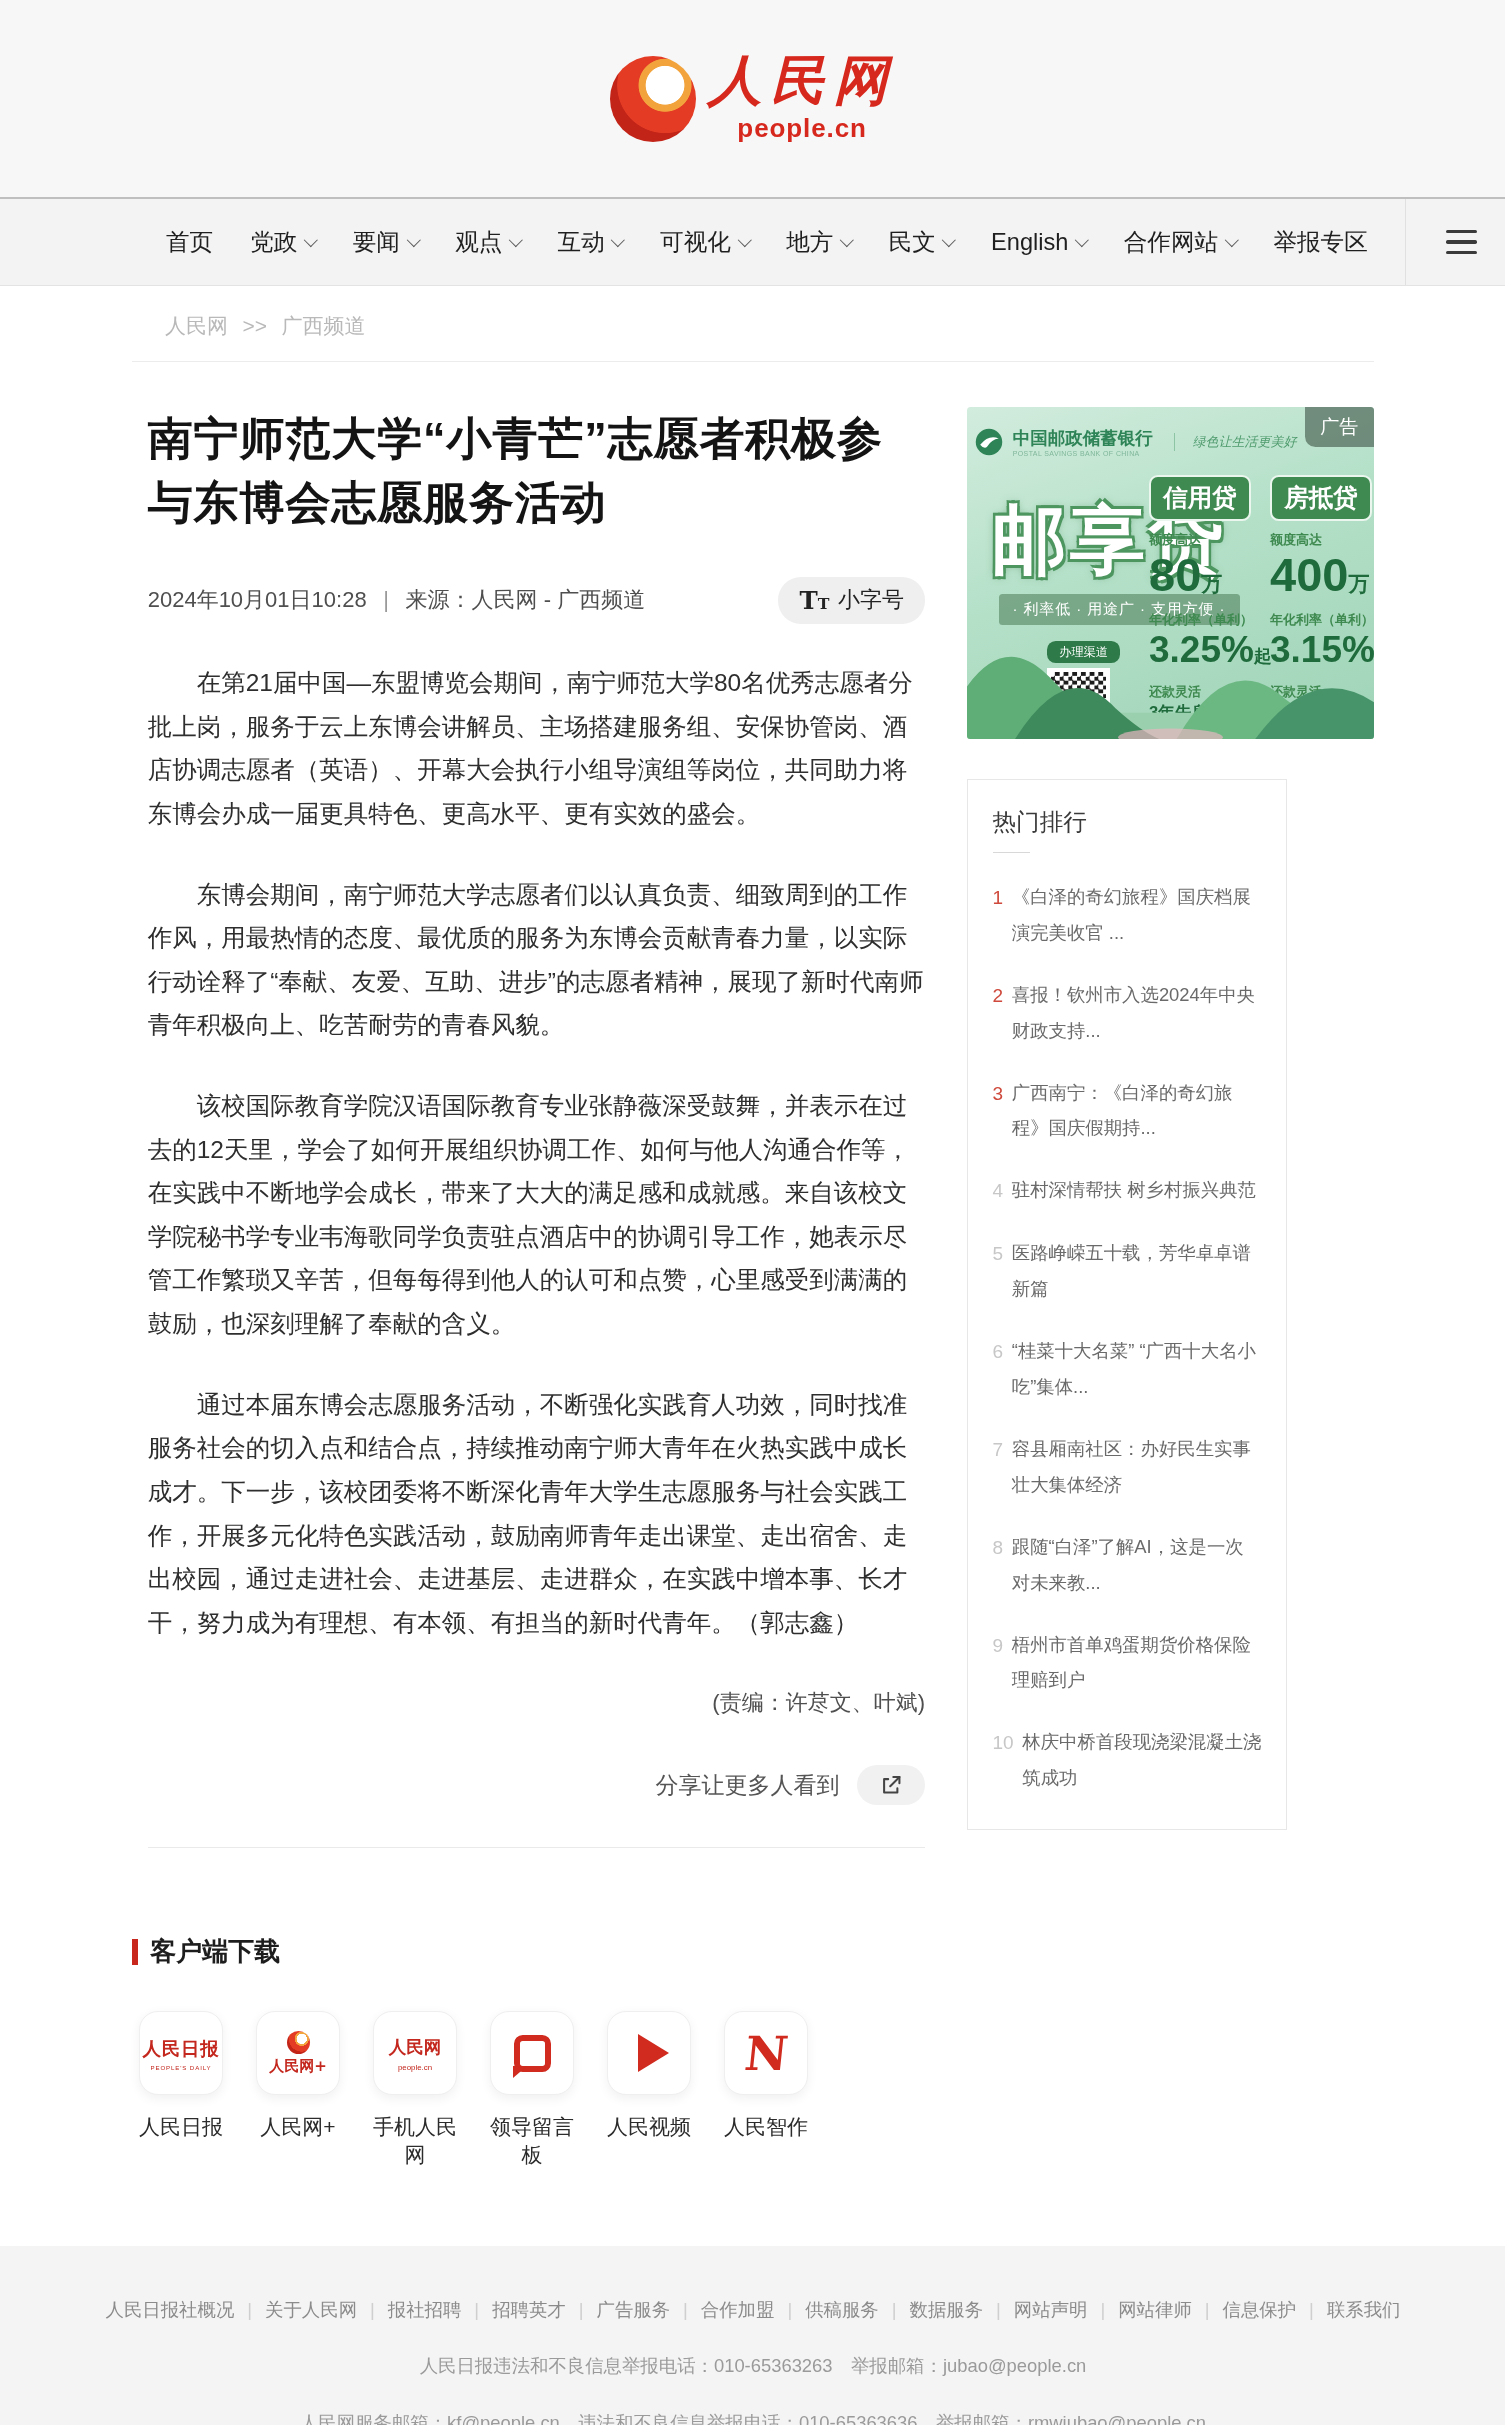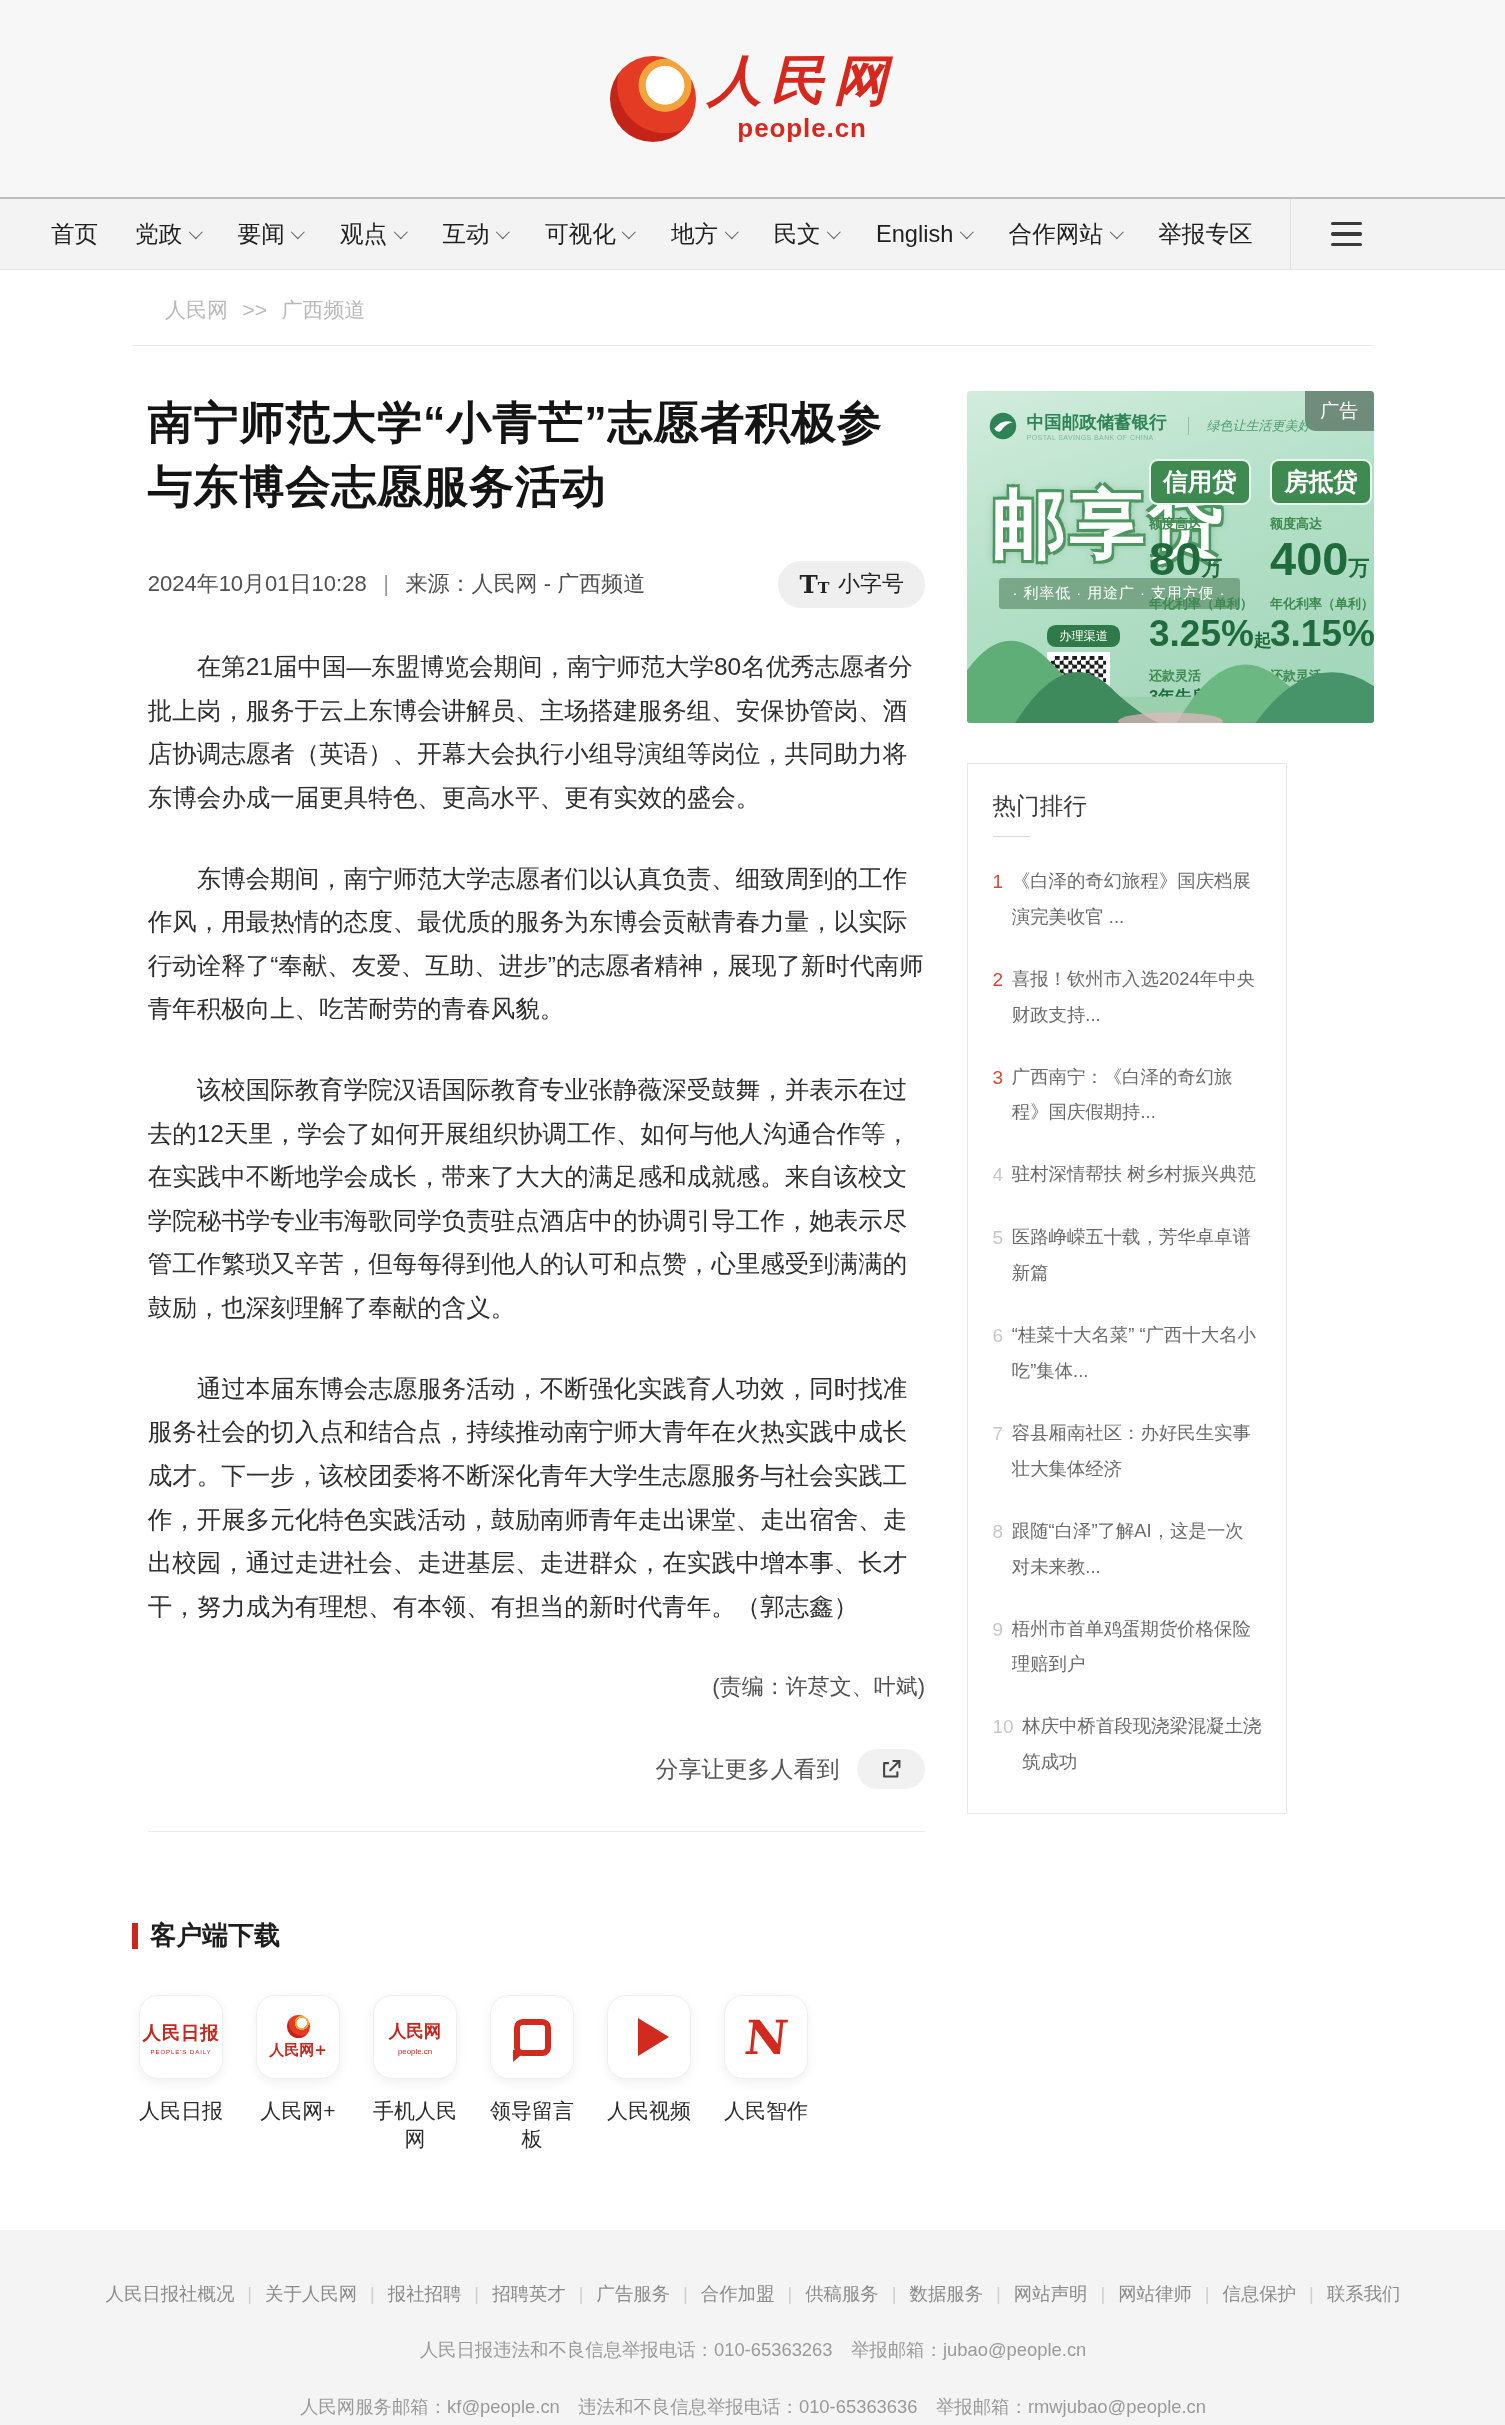--- a/index.html
+++ b/index.html
@@ -14,21 +14,21 @@
   .logo { display: flex; align-items: center; gap: 12.2px; cursor: pointer; }
   .logo-ball {
     width: 86px; height: 86px; border-radius: 50%;
     background: radial-gradient(circle at 64% 34%, #ffffff 0 24%, #f2a33c 25% 33%, #e43b25 34% 60%, #c32418 61% 100%);
   }
   .logo-txt { display: flex; flex-direction: column; align-items: center; }
   .logo-cn { font-family: "DejaVu Serif", serif; font-weight: 700; font-style: italic; font-size: 54px; color: #d7281e; letter-spacing: 8.7px; line-height: 1; }
   .logo-en { font-size: 26px; font-weight: 700; color: #d7281e; margin-top: 5.2px; letter-spacing: 0.9px; }
 
   
-  .navbar { height: 73px; background: #f3f3f3; border-top: 2.6px solid #bfbfbf; border-bottom: 0.9px solid #e3e3e3; display: flex; justify-content: center; }
+  .navbar { height: 89px; background: #f3f3f3; border-top: 2.6px solid #bfbfbf; border-bottom: 0.9px solid #e3e3e3; display: flex; }
   .nav-inner { display: flex; align-items: center; margin-left: 166px; flex: 1; height: 100%; }
   .nav-item { font-size: 23.6px; color: #1f1f1f; margin-right: 37px; display: flex; align-items: center; white-space: nowrap; cursor: pointer; }
   .chev { width: 9.6px; height: 9.6px; border-right: 1.7px solid #5c5c5c; border-bottom: 1.7px solid #5c5c5c; transform: rotate(45deg); margin: -5.2px 0 0 8.7px; }
   .nav-right { margin-left: auto; margin-right: 219px; display: flex; height: 100%; }
   .nav-icon-box { height: 100%; display: flex; align-items: center; padding: 0 40px; border-left: 0.9px solid #e0e0e0; cursor: pointer; }
   .burger { width: 31.5px; display: flex; flex-direction: column; gap: 7px; }
   .burger span { height: 3.5px; background: #3a3a3a; border-radius: 1.7px; }
 
   
   .breadcrumb-bar { width: 1242px; margin: 0 auto; padding: 26px 0 21px 33px; border-bottom: 0.9px solid #ececec; font-size: 21px; color: #b9b9b9; }
@@ -48,21 +48,21 @@
   .editors { text-align: right; font-size: 22px; color: #4f4f4f; margin-top: 44px; }
   .share-row { display: flex; justify-content: flex-end; align-items: center; gap: 17.5px; margin-top: 47px; padding-bottom: 42px; border-bottom: 0.9px solid #eaeaea; }
   .share-label { font-size: 23px; color: #555; }
   .share-btn { background: #f1f1f1; border-radius: 21px; width: 68px; height: 40px; display: flex; align-items: center; justify-content: center; cursor: pointer; }
 
   
   .sidebar { width: 407px; flex-shrink: 0; }
   .ad { position: relative; width: 407px; height: 332px; border-radius: 3.5px; overflow: hidden; cursor: pointer;
         background: linear-gradient(160deg, #d2ecdd 0%, #b4e0c8 45%, #9fd4b7 100%); }
   .ad-tag { position: absolute; top: 0; right: 0; background: rgba(92,117,102,.8); color: #fff; font-size: 19px; padding: 7px 15.7px; border-radius: 0 0 0 10.5px; }
-  .ad-bank { position: absolute; top: 19px; left: 21px; display: flex; align-items: center; gap: 8.7px; }
+  .ad-bank { position: absolute; top: 19px; left: 7px; display: flex; align-items: center; gap: 8.7px; }
   .bank-txt { display: flex; flex-direction: column; }
   .bank-cn { font-size: 17.5px; font-weight: 700; color: #2e8457; }
   .bank-en { font-size: 7px; color: #7fb79a; letter-spacing: 0.4px; }
   .ad-tagline { font-size: 13px; color: #4f9b6e; font-style: italic; margin-left: 12.2px; padding-left: 18px; border-left: 0.9px solid #8cc4a4; align-self: center; }
   .ad-product { position: absolute; top: 84px; left: 24.5px; font-size: 75px; font-weight: 900; color: #fff; letter-spacing: 3.5px;
     text-shadow: 2.6px 2.6px 0 #4d9660, -2.6px 2.6px 0 #4d9660, 2.6px -2.6px 0 #4d9660, -2.6px -2.6px 0 #4d9660, 0 0 8.7px rgba(64,130,80,.6); }
   .ad-ribbon { position: absolute; top: 187px; left: 31.5px; background: rgba(73,122,84,.55); color: #fff; font-size: 15px; padding: 6.1px 14px; border-radius: 3.5px; letter-spacing: 0.9px; }
   .ad-qr-wrap { position: absolute; left: 80px; top: 234px; display: flex; flex-direction: column; align-items: flex-start; }
   .ad-qr-pill { background: #2f7a49; color: #fff; font-size: 12.2px; padding: 2.6px 12.2px; border-radius: 8.7px; }
   .qr { width: 63px; height: 63px; margin-top: 5.2px; background:

